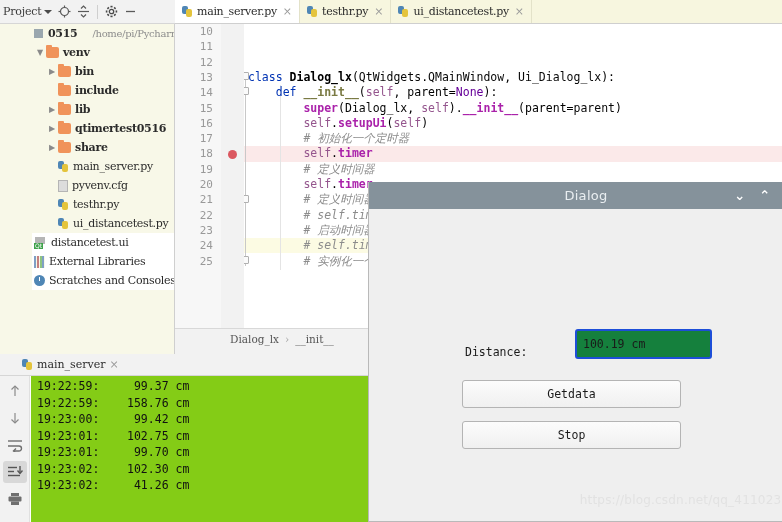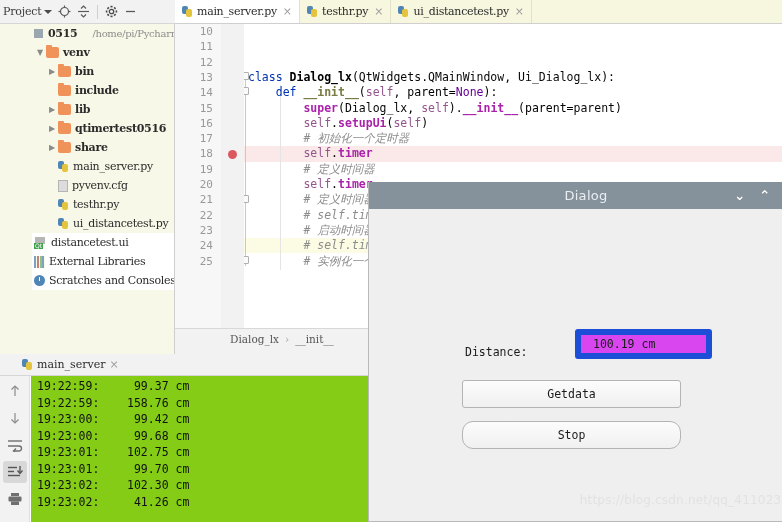--- a/index.html
+++ b/index.html
@@ -166,32 +166,32 @@
   }
   .dlg-btns { position: absolute; right: 8px; top: 0; height: 27px; display: flex; align-items: center; gap: 14px; }
   .dlg-btn { color: #ffffff; font-size: 13px; font-weight: bold; line-height: 1; }
   .dlg-body { position: relative; height: 312px; background: #efefef; }
   .row-distance { position: absolute; left: 96px; top: 120px; display: flex; align-items: flex-end; }
   .dlg-label {
     font-family: "DejaVu Sans Mono", monospace; font-size: 11.5px; color: #1a1a1a;
     width: 110px; text-align: left;
   }
   .dlg-input {
-    width: 137px; height: 30px; background: #d946ef; border: 6px solid #1d4ed8; border-radius: 3px;
+    width: 137px; height: 30px; background: #15803d; border: 2px solid #1d4ed8; border-radius: 3px;
     font-family: "DejaVu Sans Mono", monospace; font-size: 11.5px; color: #1a1a1a;
-    padding: 0 12px; display: flex; align-items: center;
+    padding: 0 6px; display: flex; align-items: center;
   }
   .dlg-button {
     position: absolute; left: 93px; width: 219px; height: 28px;
     background: linear-gradient(#fcfcfc,#f0f0f0); border: 1px solid #b4b4b4; border-radius: 3px;
     display: flex; align-items: center; justify-content: center;
     font-family: "DejaVu Sans Mono", monospace; font-size: 11.5px; color: #1a1a1a;
   }
   .btn-getdata { top: 171px; }
-  .btn-stop { top: 212px; border-radius: 11px; }
+  .btn-stop { top: 212px; }
   .watermark {
     position: absolute; right: 6px; bottom: 14px;
     font-family: "DejaVu Sans", sans-serif; font-size: 12px; color: #e2e2e2; letter-spacing: 0.2px;
   }
 </style>
 </head>
 <body>
 
 <div id="root">
 
@@ -440,21 +440,20 @@
           <rect x="1.5" y="4.5" width="13" height="5" rx="1" fill="#6f6f6f"></rect>
           <rect x="4" y="9.5" width="8" height="3.5" fill="#6f6f6f"></rect>
         </svg>
       </div>
     </div>
 
     <div class="console-out">
       <div class="cline"><span>19:22:59:</span>     <span>99.37 cm</span></div>
       <div class="cline"><span>19:22:59:</span>    <span>158.76 cm</span></div>
       <div class="cline"><span>19:23:00:</span>     <span>99.42 cm</span></div>
-      <div class="cline"><span>19:23:00:</span>     <span>99.68 cm</span></div>
       <div class="cline"><span>19:23:01:</span>    <span>102.75 cm</span></div>
       <div class="cline"><span>19:23:01:</span>     <span>99.70 cm</span></div>
       <div class="cline"><span>19:23:02:</span>    <span>102.30 cm</span></div>
       <div class="cline"><span>19:23:02:</span>     <span>41.26 cm</span></div>
     </div>
   </div>
 
   <div class="dialog">
     <div class="dlg-title">
       <span class="dlg-title-text">Dialog</span>

